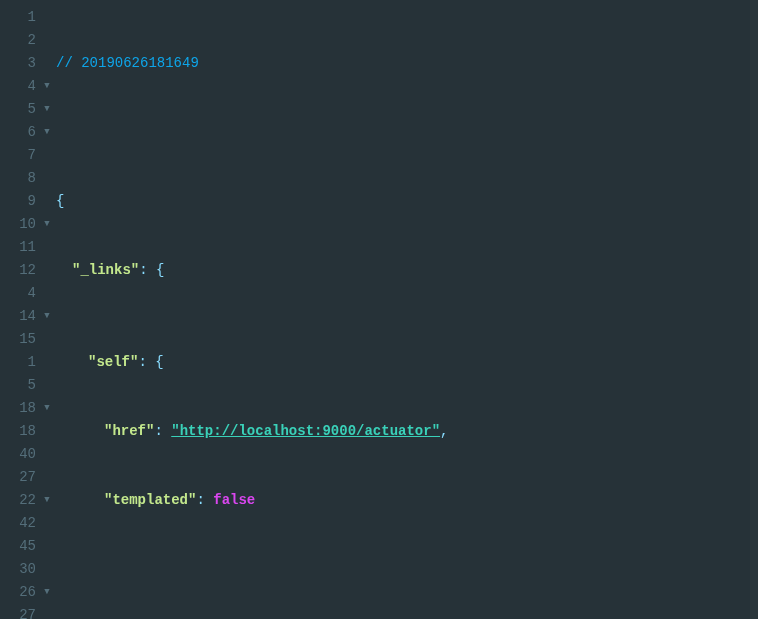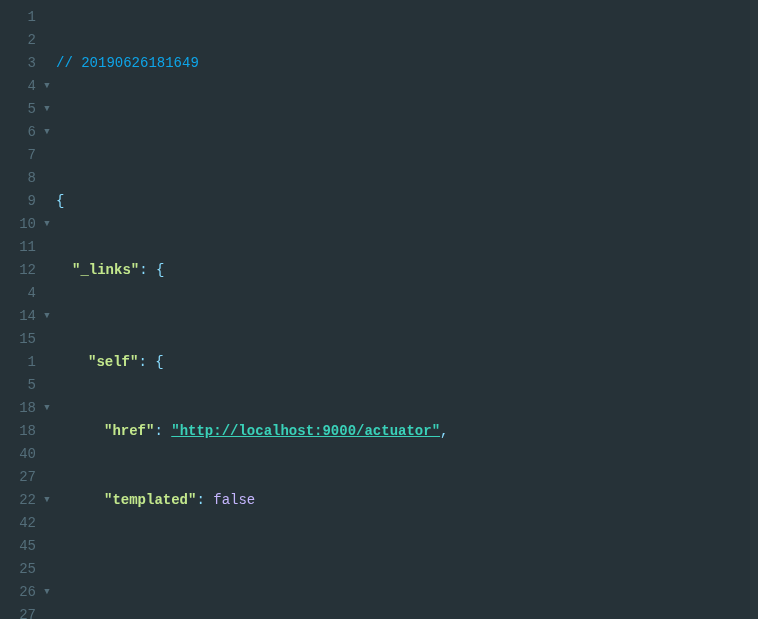--- a/index.html
+++ b/index.html
@@ -45,21 +45,21 @@
       padding-top: 6px;
       white-space: pre;
     }
     .line {
       height: 23px;
     }
     .comment { color: #0ea5e9; }
     .punct { color: #89ddff; }
     .key { color: #c3e88d; font-weight: bold; }
     .url { color: #3ad1b9; text-decoration: underline; font-weight: bold; }
-    .bool-false { color: #c4b5fd; font-weight: normal; }
+    .bool-false { color: #d946ef; font-weight: bold; }
     .i1 { padding-left: 16px; }
     .i2 { padding-left: 32px; }
     .i3 { padding-left: 48px; }
     .scrollbar {
       position: absolute;
       right: 0;
       top: 0;
       width: 8px;
       height: 619px;
       background: rgba(255,255,255,0.02);
@@ -86,21 +86,21 @@
     <div class="ln">15</div>
     <div class="ln">1</div>
     <div class="ln">5</div>
     <div class="ln">18<span class="fold">▼</span></div>
     <div class="ln">18</div>
     <div class="ln">40</div>
     <div class="ln">27</div>
     <div class="ln">22<span class="fold">▼</span></div>
     <div class="ln">42</div>
     <div class="ln">45</div>
-    <div class="ln">25</div>
+    <div class="ln">30</div>
     <div class="ln">26<span class="fold">▼</span></div>
     <div class="ln">27</div>
   </div>
 
 <div class="code">
   <div class="line"><span class="comment">// 20190626181649</span></div>
   <div class="line"></div>
   <div class="line"><span class="punct">{</span></div>
   <div class="line i1"><span class="key">"_links"</span><span class="punct">: {</span></div>
 

